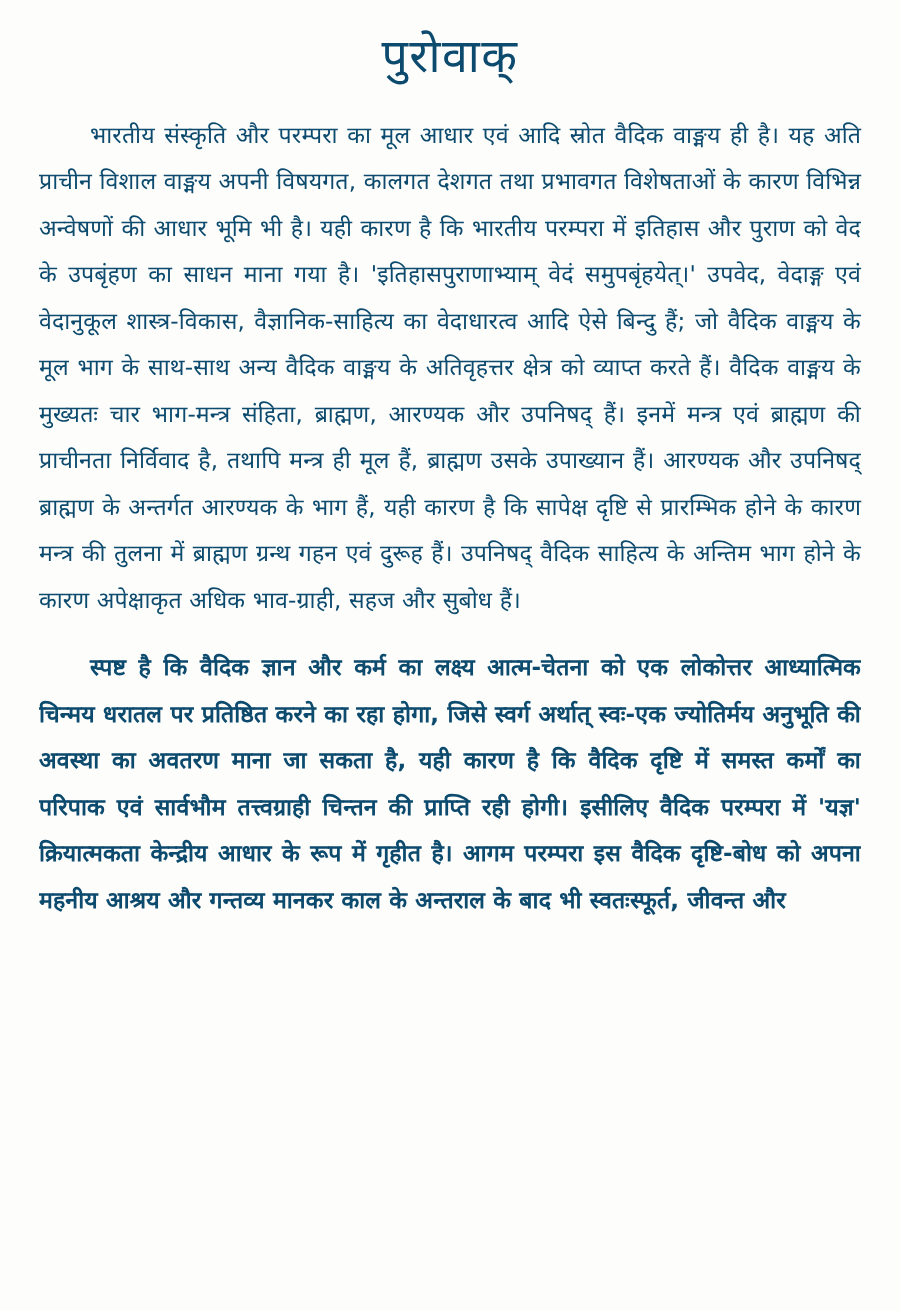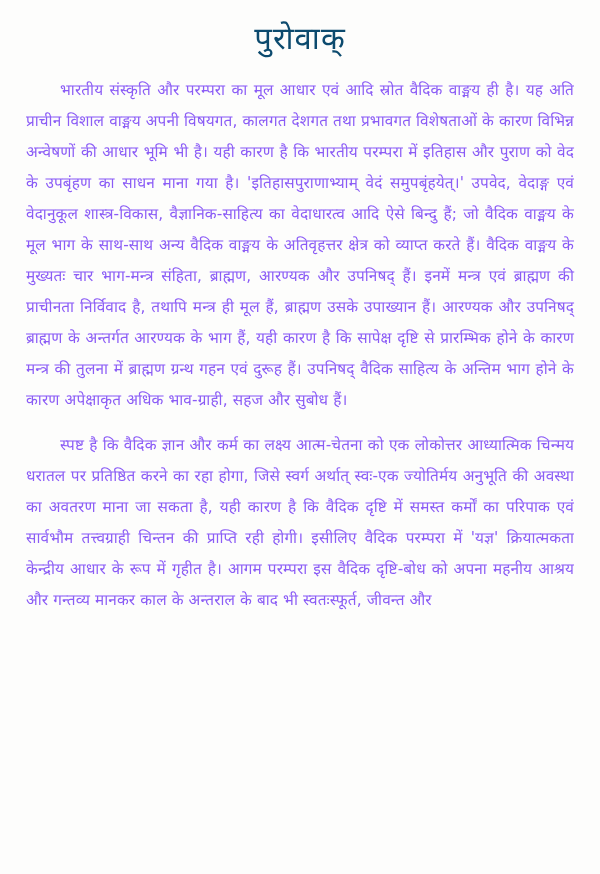--- a/index.html
+++ b/index.html
@@ -28,31 +28,32 @@
     font-weight: 400;
     letter-spacing: 1px;
     color: #0c4a6e;
     margin: 6px 0 18px 0;
     line-height: 1.2;
   }
   .body-text {
     font-family: "DejaVu Sans", "Liberation Sans", sans-serif;
     font-size: 15.4px;
     line-height: 31px;
-    color: #8b5cf6;
+    color: #0c4a6e;
     text-align: justify;
     text-justify: inter-word;
     letter-spacing: 0.1px;
   }
   .para {
     margin: 0 0 0 0;
     text-indent: 34px;
   }
   .para + .para {
     margin-top: 14px;
+    font-weight: bold;
   }
   .para:last-child {
     overflow: hidden;
   }
 </style>
 </head>
 <body>
 
 <div class="page">
   <h1 class="doc-title">पुरोवाक्</h1>

